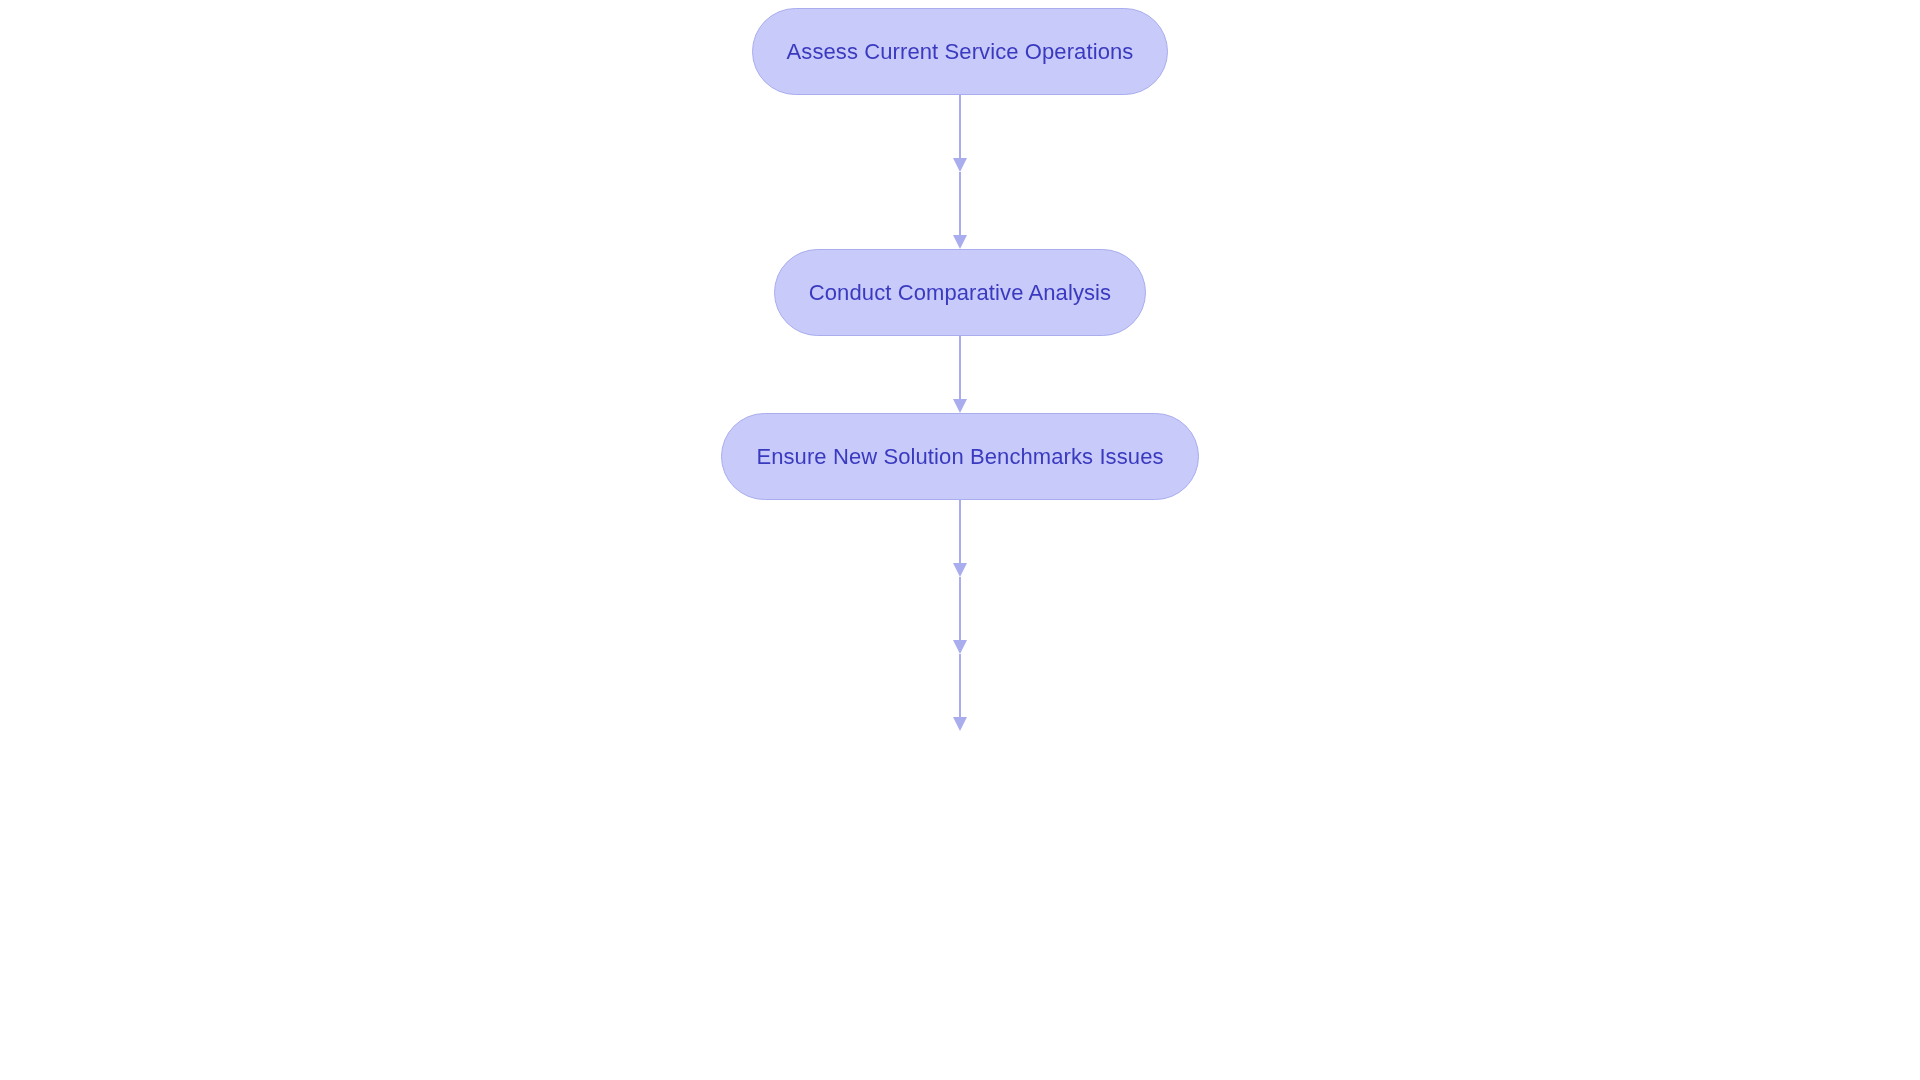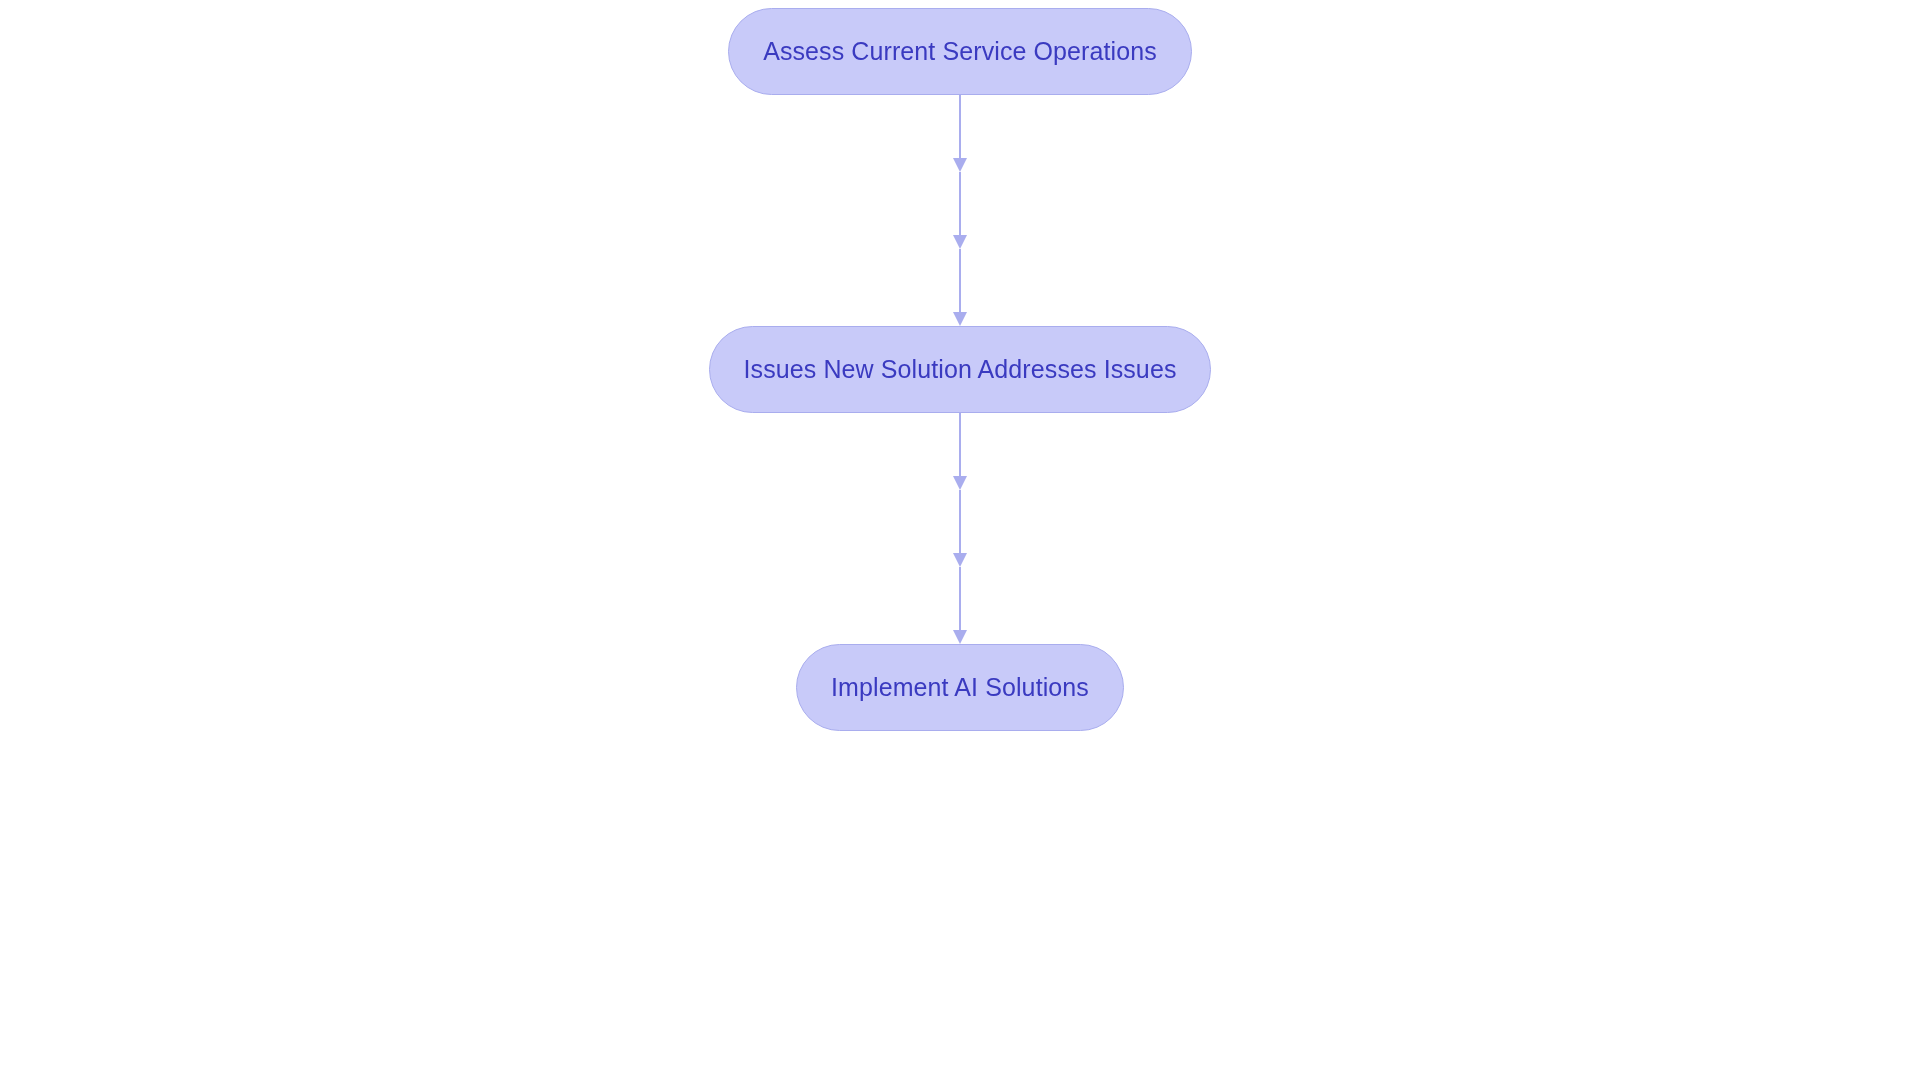--- a/index.html
+++ b/index.html
@@ -44,21 +44,21 @@
     border-radius: 44px;
     display: flex;
     align-items: center;
     justify-content: center;
     padding: 0 34px;
     flex: none;
   }
 
   .node-label {
     color: #3a3ac0;
-    font-size: 25px;
+    font-size: 22px;
     line-height: 1;
     letter-spacing: 0.1px;
     white-space: nowrap;
     font-weight: 400;
   }
 
   .connector {
     width: 18px;
     height: 77px;
     position: relative;
@@ -101,45 +101,45 @@
       <div class="connector-line"></div>
       <div class="connector-arrowhead"></div>
     </div>
 
 
     <div class="connector">
       <div class="connector-line"></div>
       <div class="connector-arrowhead"></div>
     </div>
 
+    <div class="node">
+      <span class="node-label">Conduct Comparative Analysis</span>
+    </div>
 
     <div class="connector">
       <div class="connector-line"></div>
       <div class="connector-arrowhead"></div>
     </div>
 
     <div class="node">
-      <span class="node-label">Issues New Solution Addresses Issues</span>
+      <span class="node-label">Ensure New Solution Benchmarks Issues</span>
     </div>
 
     <div class="connector">
       <div class="connector-line"></div>
       <div class="connector-arrowhead"></div>
     </div>
 
 
     <div class="connector">
       <div class="connector-line"></div>
       <div class="connector-arrowhead"></div>
     </div>
 
 
     <div class="connector">
       <div class="connector-line"></div>
       <div class="connector-arrowhead"></div>
     </div>
 
-    <div class="node">
-      <span class="node-label">Implement AI Solutions</span>
-    </div>
 
   </div>
 </div>
 
 </body></html>

